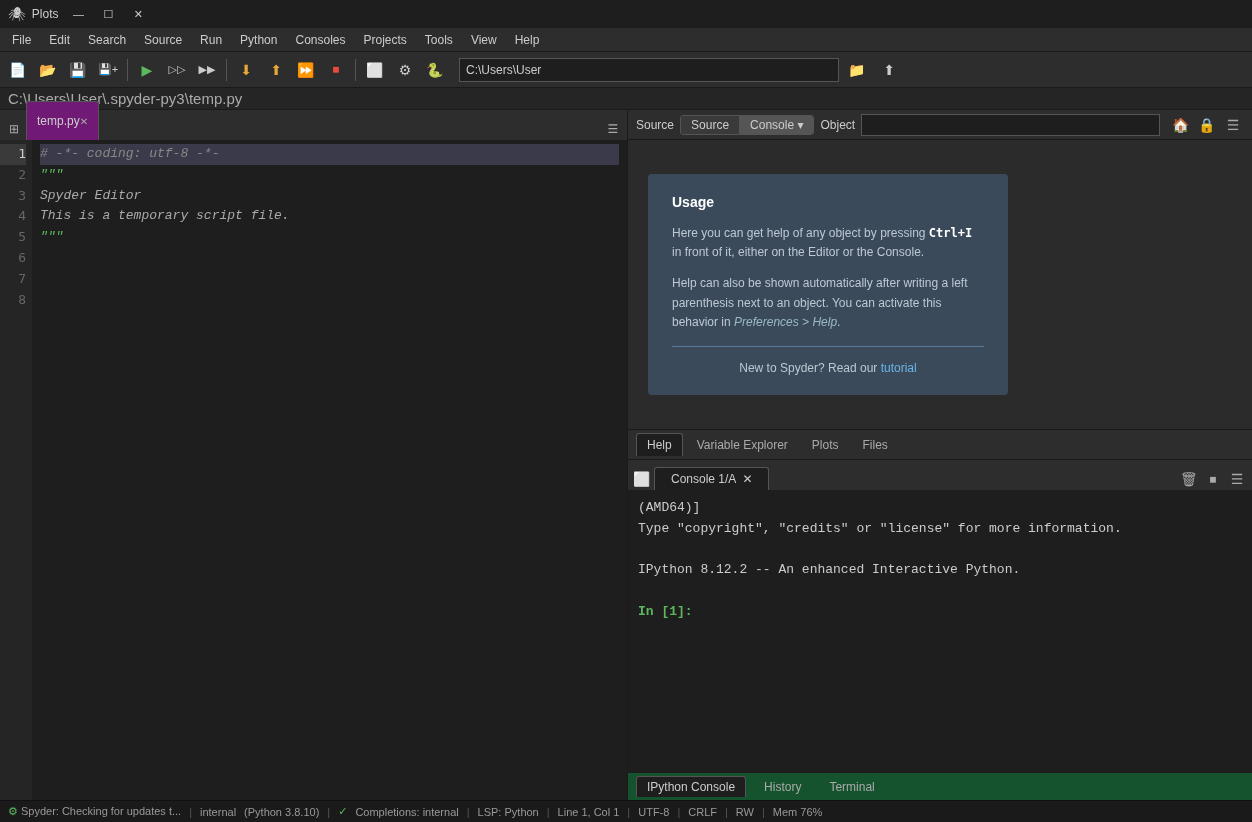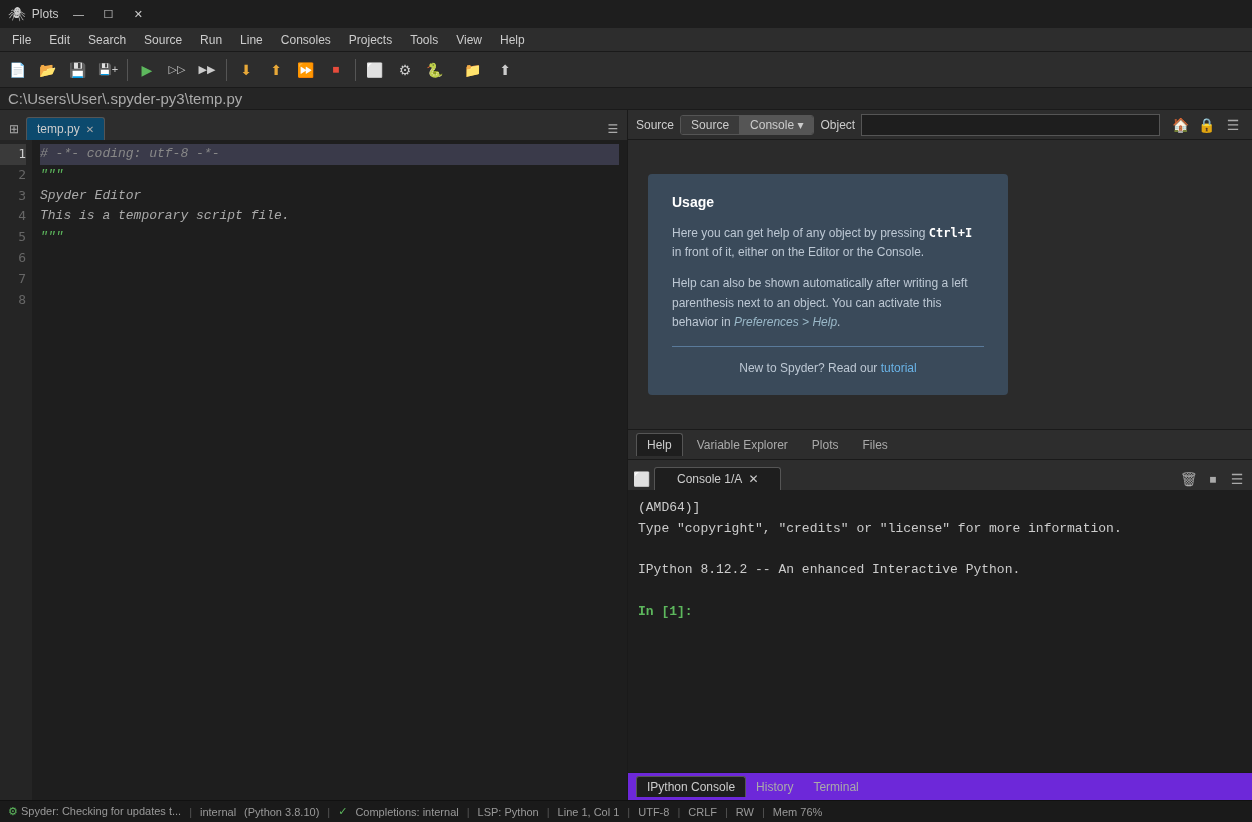--- a/index.html
+++ b/index.html
@@ -141,26 +141,26 @@
       width: 20px;
       height: 22px;
       display: flex;
       align-items: center;
       justify-content: center;
       cursor: pointer;
       color: #aaa;
       font-size: 12px;
     }
     .editor-tab {
-      background: #0c4a6e;
-      padding: 4px 10px;
+      background: #701a75;
+      padding: 12px 10px;
       border-radius: 3px 3px 0 0;
       display: flex;
       align-items: center;
-      gap: 6px;
+      gap: 0;
       cursor: pointer;
       font-size: 12px;
       color: #ccc;
       border-top: 1px solid #555;
       border-left: 1px solid #555;
       border-right: 1px solid #555;
     }
     .editor-tab .close-btn {
       font-size: 10px;
       color: #aaa;
@@ -386,21 +386,21 @@
       height: 22px;
       display: flex;
       align-items: center;
       justify-content: center;
       cursor: pointer;
       color: #aaa;
       font-size: 14px;
     }
     .console-tab {
       background: #1e1e1e;
-      padding: 4px 22px;
+      padding: 4px 16px;
       border-radius: 3px 3px 0 0;
       display: flex;
       align-items: center;
       gap: 6px;
       cursor: pointer;
       font-size: 12px;
       color: #ccc;
       border-top: 1px solid #555;
       border-left: 1px solid #555;
       border-right: 1px solid #555;
@@ -427,26 +427,26 @@
       padding: 8px 10px;
       font-family: 'Consolas', 'Courier New', monospace;
       font-size: 13px;
       line-height: 1.6;
       color: #ccc;
       overflow: auto;
     }
     .console-prompt { color: #5db85d; font-weight: bold; }
 
     #console-bottom-tabs {
-      background: #6d28d9;
+      background: #14532d;
       height: 28px;
       display: flex;
       align-items: center;
       padding: 0 8px;
-      gap: 0;
+      gap: 8px;
       border-top: 1px solid #1a1a1a;
     }
     .console-bottom-tab {
       padding: 3px 10px;
       cursor: pointer;
       color: #aaa;
       font-size: 12px;
       border-radius: 3px 3px 0 0;
     }
     .console-bottom-tab.active {
@@ -490,21 +490,21 @@
     <span style="hover:background:#e74c3c;">✕</span>
   </div>
 </div>
 
 <div id="menu-bar">
   <span class="menu-item">File</span>
   <span class="menu-item">Edit</span>
   <span class="menu-item">Search</span>
   <span class="menu-item">Source</span>
   <span class="menu-item">Run</span>
-  <span class="menu-item">Line</span>
+  <span class="menu-item">Python</span>
   <span class="menu-item">Consoles</span>
   <span class="menu-item">Projects</span>
   <span class="menu-item">Tools</span>
   <span class="menu-item">View</span>
   <span class="menu-item">Help</span>
 </div>
 
 <div id="toolbar">
   <div class="toolbar-btn" title="New">📄</div>
   <div class="toolbar-btn" title="Open">📂</div>
@@ -517,20 +517,21 @@
   <div class="toolbar-sep"></div>
   <div class="toolbar-btn" title="Debug" style="color:#e8a838;">⬇</div>
   <div class="toolbar-btn" title="Step forward" style="color:#e8a838;">⬆</div>
   <div class="toolbar-btn" title="Continue" style="color:#5db85d;">⏩</div>
   <div class="toolbar-btn" title="Stop" style="color:#e74c3c;">⏹</div>
   <div class="toolbar-sep"></div>
   <div class="toolbar-btn" title="Maximize panel">⬜</div>
   <div class="toolbar-btn" title="Preferences">⚙</div>
   <div class="toolbar-btn" title="Python path" style="color:#f7c948;">🐍</div>
   <div class="toolbar-path-container">
+    <input class="toolbar-path-input" type="text" value="C:\Users\User" style="">
     <div class="toolbar-btn">📁</div>
     <div class="toolbar-btn">⬆</div>
   </div>
 </div>
 
 <div id="breadcrumb">
   <span>C:\Users\User\.spyder-py3\temp.py</span>
 </div>
 
 <div id="main">

